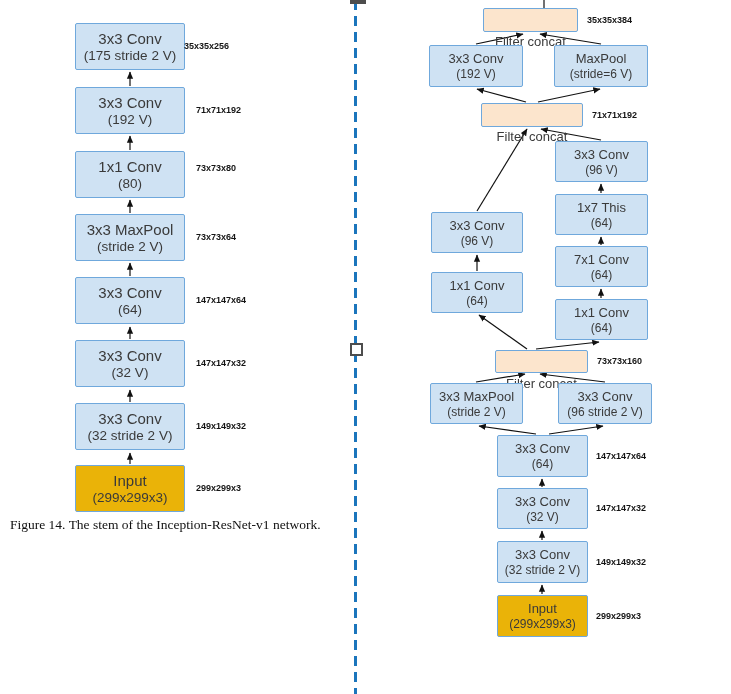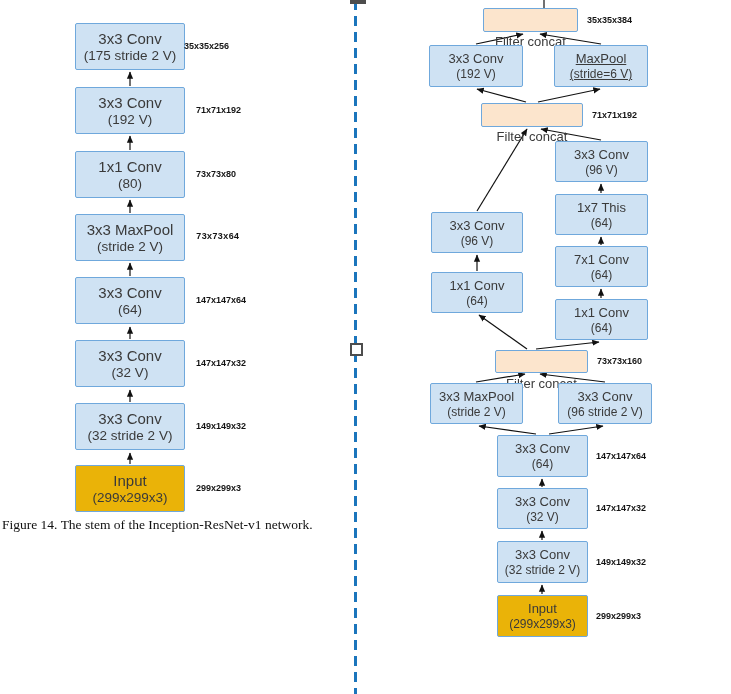--- a/index.html
+++ b/index.html
@@ -10,21 +10,21 @@
         color:#3a3a3a;text-align:center;}
   .node.concat{background:#fce5cd;}
   .node.input{background:#eab308;}
   .lg .t{font-size:15px;line-height:18px;}
   .lg .s{font-size:13.5px;line-height:16px;}
   .sm .t{font-size:13px;line-height:16px;}
   .sm .s{font-size:12px;line-height:14px;}
   .concat .t{font-size:13px;line-height:20px;margin-top:44px;}
   .note{position:absolute;font-size:9px;font-weight:bold;color:#141414;white-space:nowrap;
         letter-spacing:0;text-align:center;}
-  .caption{position:absolute;font-family:"Liberation Serif",serif;font-size:13.5px;color:#101010;}
+  .caption{position:absolute;font-family:"Liberation Serif",serif;font-size:13.5px;color:#101010;margin-left:8px;}
   .cap3{width:366px;line-height:17px;}
   .jline{text-align:justify;text-align-last:justify;}
   svg.arrows{position:absolute;left:0;top:0;pointer-events:none;}
   .divider{position:absolute;left:354px;top:0;width:3px;height:694px;
            background:repeating-linear-gradient(180deg,#1b75bc 0 10px,rgba(0,0,0,0) 10px 16px);}
   .divider-top-handle{position:absolute;left:350px;top:0;width:16px;height:4px;background:#4d4d4d;}
   .divider-mid-handle{position:absolute;left:350px;top:343px;width:9px;height:9px;background:#ffffff;
            border:2px solid #4d4d4d;}
 </style>
 </head>
@@ -97,41 +97,41 @@
     <div class="t">3x3 Conv</div>
     <div class="s">(32 stride 2 V)</div>
   </div>
   <div class="node lg input" style="left:75px;top:465px;width:110px;height:47px;">
     <div class="t">Input</div>
     <div class="s">(299x299x3)</div>
   </div>
 
   <div class="note" style="left:184px;top:41px;">35x35x256</div>
   <div class="note" style="left:196px;top:105px;">71x71x192</div>
-  <div class="note" style="left:196px;top:169px;">73x73x80</div>
-  <div class="note" style="left:196px;top:232px;font-family:Liberation Mono, monospace;">73x73x64</div>
+  <div class="note" style="left:196px;top:163px;">73x73x80</div>
+  <div class="note" style="left:196px;top:232px;">73x73x64</div>
   <div class="note" style="left:196px;top:295px;">147x147x64</div>
   <div class="note" style="left:196px;top:358px;">147x147x32</div>
   <div class="note" style="left:196px;top:421px;">149x149x32</div>
   <div class="note" style="left:196px;top:483px;">299x299x3</div>
 
   <div class="caption" style="left:2px;top:517px;">Figure 14. The stem of the Inception-ResNet-v1 network.</div>
 
   <div class="divider"></div>
   <div class="divider-top-handle"></div>
   <div class="divider-mid-handle"></div>
 
   <div class="node sm concat" style="left:483px;top:8px;width:95px;height:24px;">
     <div class="t">Filter concat</div>
   </div>
   <div class="node sm" style="left:429px;top:45px;width:94px;height:42px;">
     <div class="t">3x3 Conv</div>
     <div class="s">(192 V)</div>
   </div>
-  <div class="node sm" style="left:554px;top:45px;width:94px;height:42px;text-decoration:underline;">
+  <div class="node sm" style="left:554px;top:45px;width:94px;height:42px;">
     <div class="t">MaxPool</div>
     <div class="s">(stride=6 V)</div>
   </div>
   <div class="node sm concat" style="left:481px;top:103px;width:102px;height:24px;">
     <div class="t">Filter concat</div>
   </div>
 
   <div class="node sm" style="left:555px;top:141px;width:93px;height:41px;">
     <div class="t">3x3 Conv</div>
     <div class="s">(96 V)</div>

